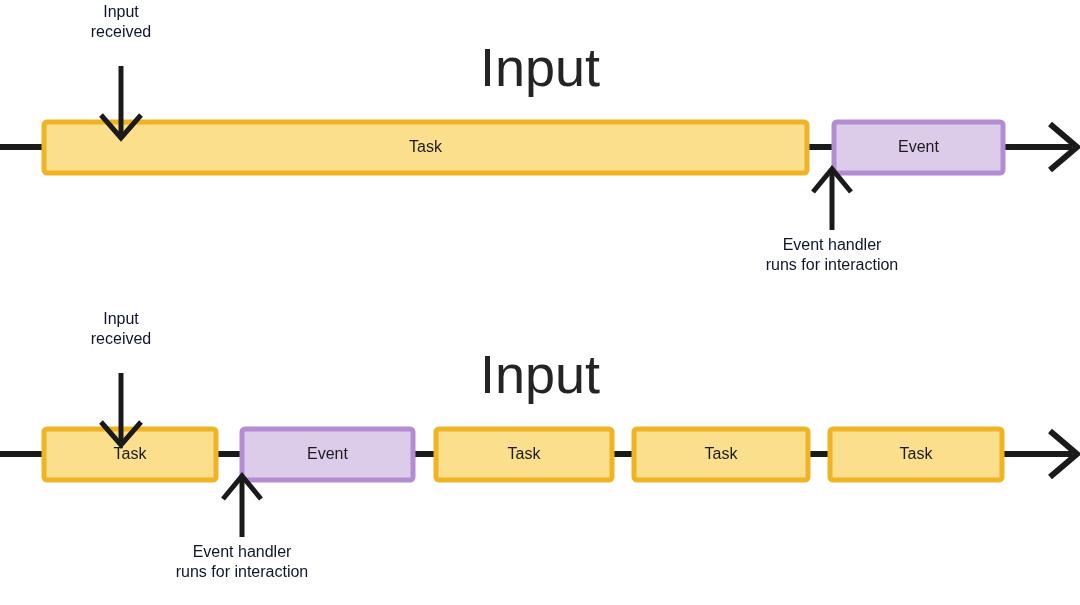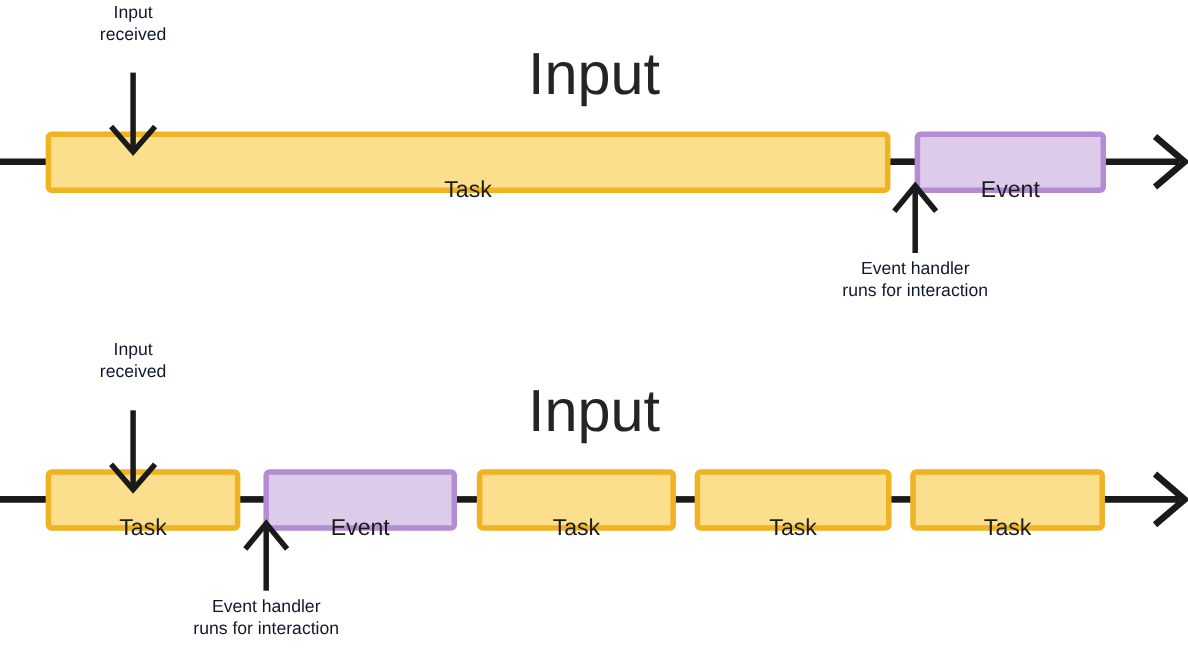--- a/index.html
+++ b/index.html
@@ -41,27 +41,26 @@
   }
   .caption {
     font-size: 16px;
     font-weight: 400;
     color: #0f172a;
     text-align: center;
     line-height: 1.22;
     white-space: nowrap;
   }
   .box-label {
-    font-size: 21px;
+    font-size: 16px;
     font-weight: 400;
     color: #1c1c1c;
     text-align: center;
     white-space: nowrap;
     line-height: 1;
-    margin-top: 23px;
   }
   .caption-line { display: block; }
 </style>
 </head>
 <body>
 
 <div id="diagram-root">
 
   <svg class="layer" viewBox="0 0 1080 605">
     <defs></defs>

